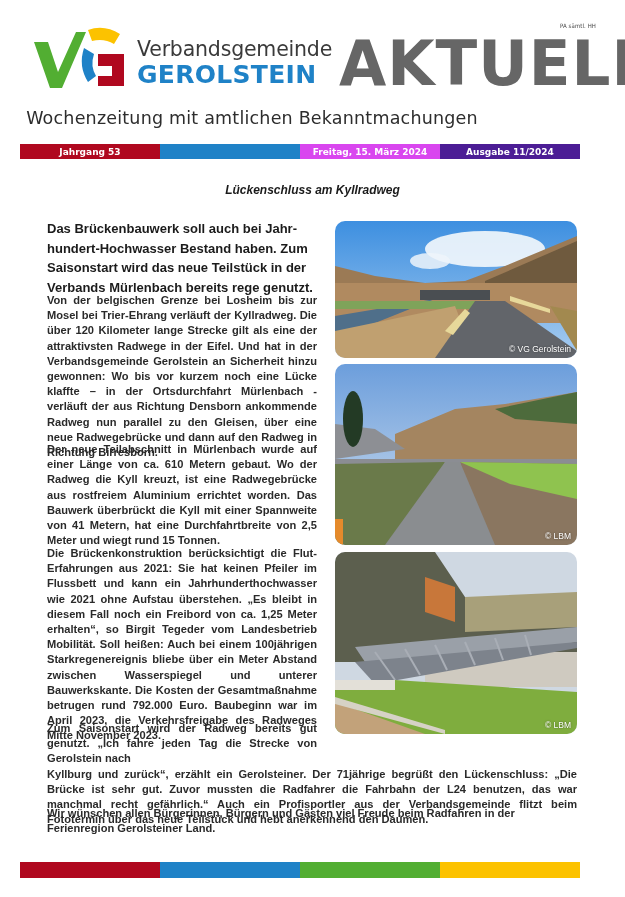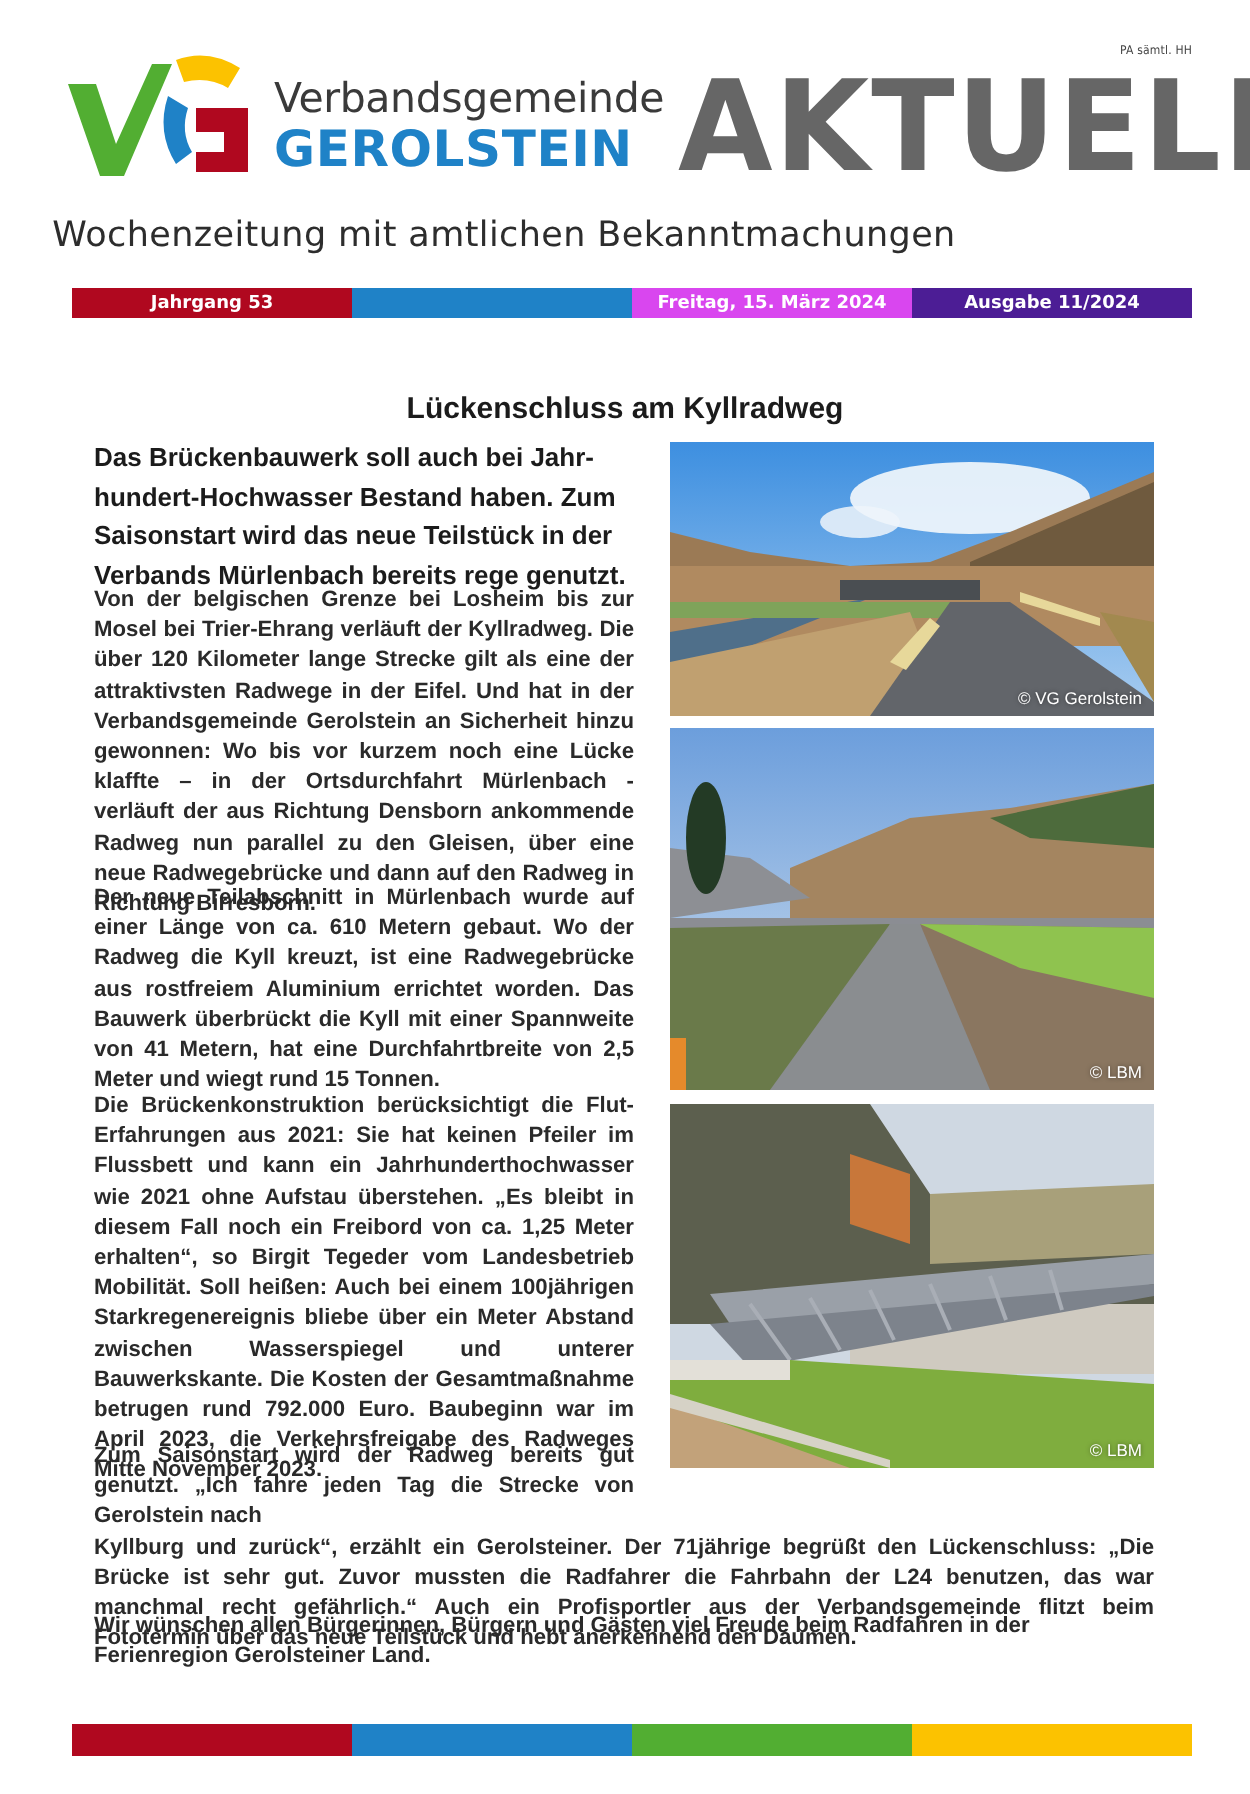--- a/index.html
+++ b/index.html
@@ -8,38 +8,38 @@
 
   
   #pa-note { left:560px; top:22px; font-size:6px; color:#444; font-family:"DejaVu Sans Condensed","DejaVu Sans", sans-serif; letter-spacing:0.1px; }
   #logo { left:32px; top:26px; width:96px; height:64px; }
   #vg-name { left:137px; top:38px; font-family:"DejaVu Sans", sans-serif; font-size:20.5px; color:#3a3a3a; font-weight:normal; letter-spacing:-0.2px; line-height:22px; }
   #vg-place { left:137px; top:61px; font-family:"DejaVu Sans", sans-serif; font-size:25px; color:#1f82c7; font-weight:bold; letter-spacing:0.3px; line-height:28px; }
   #aktuell { left:339px; top:33px; font-family:"DejaVu Sans", sans-serif; font-size:63px; color:#666666; font-weight:bold; letter-spacing:1px; line-height:62px; transform:scaleX(0.97); transform-origin:left top; }
   #subtitle { left:0; width:504px; top:108px; text-align:center; font-family:"DejaVu Sans", sans-serif; font-size:17.5px; color:#2d2d2d; letter-spacing:0.2px; }
 
   
-  .cbar { display:flex; left:36px; width:560px; height:15px; }
+  .cbar { display:flex; left:20px; width:560px; height:15px; }
   .cbar > div { flex:1; display:flex; align-items:center; justify-content:center; color:#fff; font-size:9px; font-weight:bold; font-family:"DejaVu Sans", sans-serif; }
   #top-bar { top:144px; }
   #bottom-bar { top:862px; height:16px; }
 
   
-  #headline { left:0; width:625px; top:196px; text-align:center; font-size:15px; font-weight:bold; color:#1b1b1b; }
+  #headline { left:0; width:625px; top:183px; text-align:center; font-size:12px; font-weight:bold; color:#1b1b1b;font-style:italic; }
   #lead { left:47px; top:219px; width:270px; font-size:13px; font-weight:bold; line-height:19.5px; color:#1b1b1b; }
   .body-p { left:47px; width:270px; font-size:11.1px; line-height:15.2px; color:#2a2a2a; text-align:justify; margin:0; hyphens:manual;font-weight:bold; }
   #p1 { top:293px; }
   #p2 { top:442px; }
   #p3 { top:546px; }
   #p4 { top:721px; width:530px; }
   #p4 .first-lines { display:block; width:270px; }
   #p5 { top:806px; width:530px; text-align:left; }
 
   
-  .photo { left:335px; width:242px; overflow:hidden; }
+  .photo { left:335px; width:242px; overflow:hidden;border-radius:10px; }
   .photo svg { display:block; }
   .credit { position:absolute; right:6px; bottom:4px; color:#fff; font-size:8.5px; text-shadow:0 0 2px rgba(0,0,0,0.5); }
   #photo1 { top:221px; height:137px; }
   #photo2 { top:364px; height:181px; }
   #photo3 { top:552px; height:182px; }
 </style>
 </head>
 <body>
 
 <div id="pa-note" class="abs">PA sämtl. HH</div>

